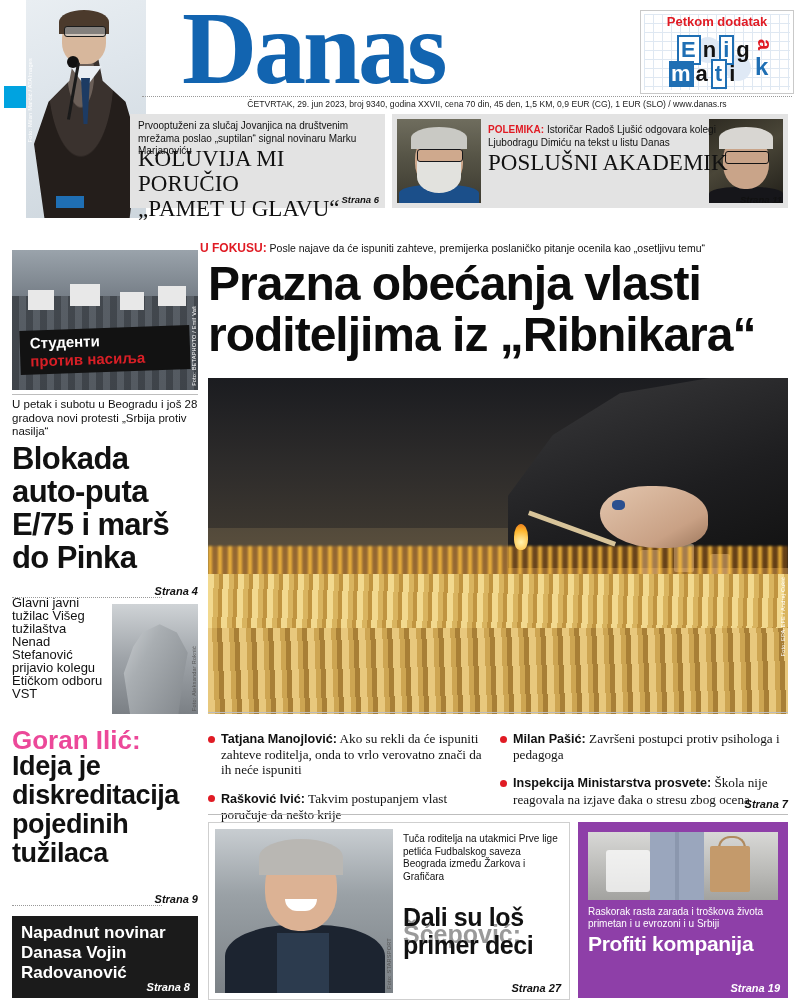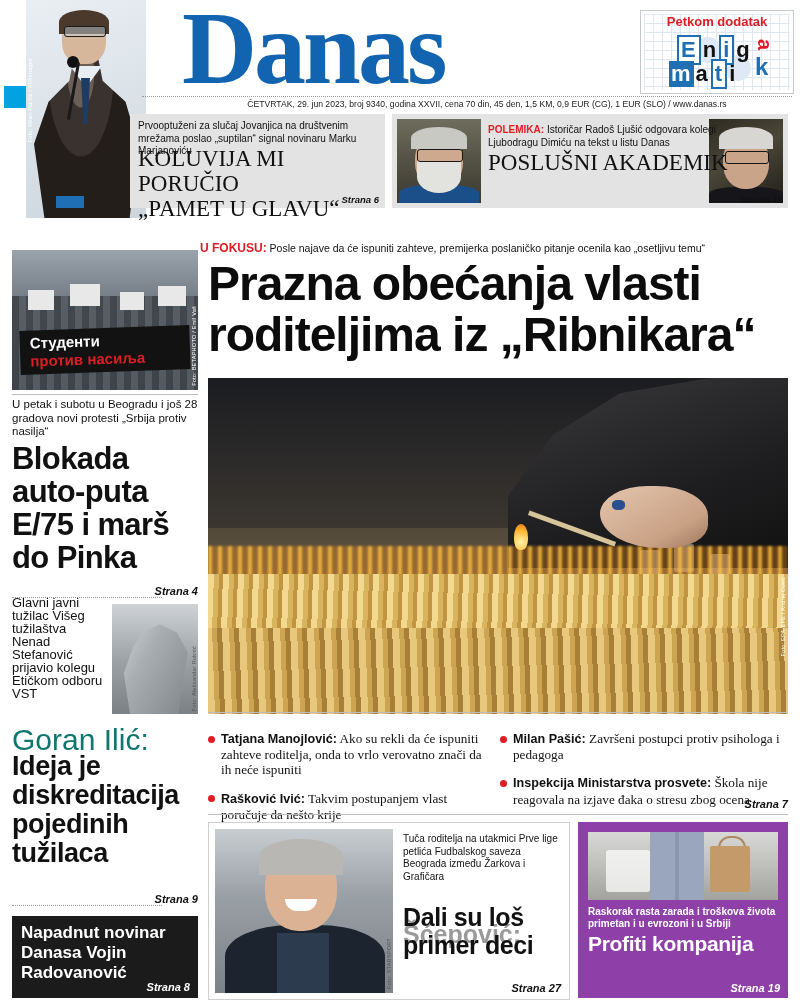--- a/index.html
+++ b/index.html
@@ -108,21 +108,21 @@
   #strana4{left:12px;top:585px;width:186px;text-align:right;font-weight:bold;font-size:11px;font-style:italic;}
   #dots-l1{left:12px;top:597px;width:150px;border-top:1.5px dotted #999;}
 
   #photo-statue{left:112px;top:604px;width:86px;height:110px;overflow:hidden;
       background:linear-gradient(180deg,#cfd3d6 0%,#9ea3a8 50%,#7b8085 100%);}
   #photo-statue .fig{position:absolute;left:4px;top:8px;width:78px;height:102px;
       background:linear-gradient(120deg,#d9dcdf 0%,#a9aeb2 40%,#7e8388 100%);
       clip-path:polygon(18% 100%,10% 60%,22% 34%,34% 20%,56% 12%,78% 20%,92% 40%,86% 66%,80% 100%);}
   #kicker-tuzilac{left:12px;top:596px;width:96px;font-size:13px;line-height:13px;}
 
-  #head-goran-k{left:12px;top:726px;width:190px;color:#0f766e;font-weight:normal;font-size:30px;line-height:28px;}
+  #head-goran-k{left:12px;top:726px;width:190px;color:#ec4899;font-weight:bold;font-size:26px;line-height:28px;}
   #head-goran{left:12px;top:752px;width:190px;font-weight:bold;font-size:27px;line-height:29px;letter-spacing:-.4px;}
   #strana9{left:12px;top:893px;width:186px;text-align:right;font-weight:bold;font-size:11px;font-style:italic;}
   #dots-l2{left:12px;top:905px;width:150px;border-top:1.5px dotted #999;}
 
   #box-napadnut{left:12px;top:916px;width:186px;height:82px;background:#1b1b1b;color:#fff;}
   #box-napadnut .t{position:absolute;left:9px;top:7px;width:170px;font-weight:bold;font-size:17px;line-height:20px;}
   #box-napadnut .s{position:absolute;right:8px;bottom:5px;font-weight:bold;font-style:italic;font-size:11px;}
 
   
   #photo-candles{left:208px;top:378px;width:580px;height:336px;overflow:hidden;
@@ -176,21 +176,21 @@
   #panel-sport .s{position:absolute;right:8px;bottom:5px;font-weight:bold;font-style:italic;font-size:11px;}
 
   #panel-infl{left:578px;top:822px;width:210px;height:176px;background:#8e3fa8;color:#fff;}
   #ph-bags{position:absolute;left:10px;top:10px;width:190px;height:68px;overflow:hidden;
       background:linear-gradient(180deg,#d8d8d6 0%,#b9b9b6 60%,#a2a29f 100%);}
   #ph-bags .legs{position:absolute;left:62px;top:0;width:54px;height:68px;background:#9aa6bd;}
   #ph-bags .legs::after{content:"";position:absolute;left:25px;top:0;width:4px;height:68px;background:#8b97ae;}
   #ph-bags .bagw{position:absolute;left:18px;top:18px;width:44px;height:42px;background:rgba(255,255,255,.72);border-radius:3px;}
   #ph-bags .bagp{position:absolute;left:122px;top:14px;width:40px;height:46px;background:#c49a6b;border-radius:2px;}
   #ph-bags .handle{position:absolute;left:130px;top:4px;width:24px;height:14px;border:2px solid #b08a5e;border-bottom:none;border-radius:12px 12px 0 0;}
-  #panel-infl .kicker{position:absolute;left:10px;top:84px;width:192px;font-size:10px;line-height:12.4px;font-weight:bold;}
+  #panel-infl .kicker{position:absolute;left:10px;top:84px;width:192px;font-size:10px;line-height:12.4px;}
   #panel-infl .head{position:absolute;left:10px;top:110px;width:196px;font-weight:bold;font-size:21px;line-height:23px;letter-spacing:-.3px;}
   #panel-infl .s{position:absolute;right:8px;bottom:4px;font-weight:bold;font-style:italic;font-size:11px;}
 </style>
 </head>
 <body>
 
 <div class="abs" id="masthead">
 
   <div class="abs blue-sq" id="bluesq-left"></div>
 

